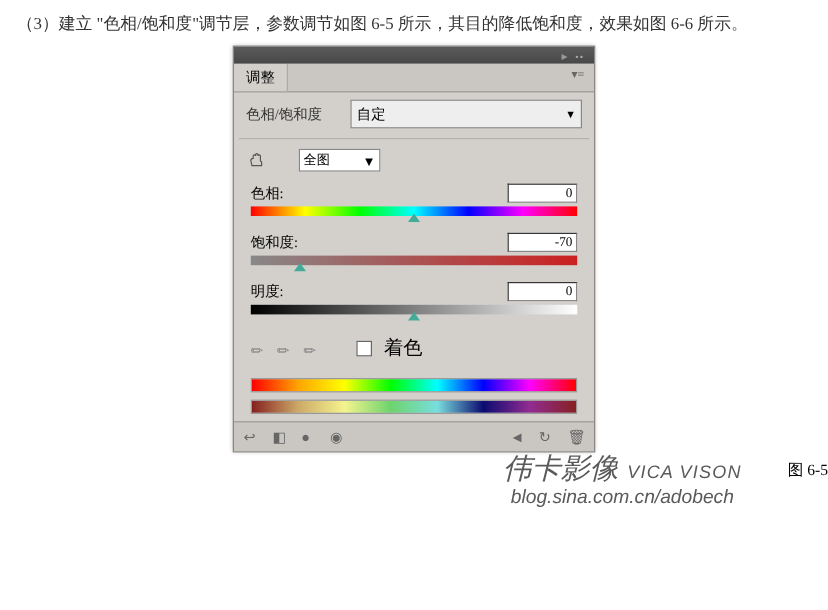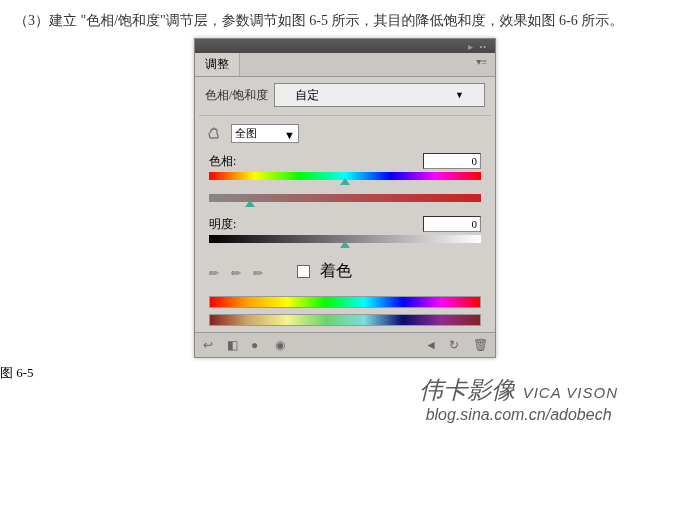--- a/index.html
+++ b/index.html
@@ -4,23 +4,23 @@
 <style>
 body{margin:0;padding:0;font-family:"SimSun",serif;font-size:14px;background:#fff;width:690px;height:508px;position:relative}
 .instruction{padding:10px 14px 6px;color:#333;line-height:1.6}
 .panel{width:300px;margin:0 auto;background:#d3d0cc;border:1px solid #8a8784;box-shadow:0 0 4px rgba(0,0,0,.3)}
 .panel-header{background:linear-gradient(#5b5b5b,#484848);height:14px;position:relative}
 .panel-header .dots{position:absolute;right:8px;top:4px;color:#aaa;font-size:8px;letter-spacing:1px}
 .panel-header .close{position:absolute;right:22px;top:2px;color:#999;font-size:10px}
 .tabs{background:#cac7c3;display:flex;border-bottom:1px solid #999}
 .tab{padding:3px 10px;font-size:12px;background:#d3d0cc;border-right:1px solid #aaa;font-family:Liberation Mono, monospace}
 .tab-menu{margin-left:auto;padding:3px 8px;font-size:10px;color:#666}
-.row{display:flex;align-items:center;padding:6px 10px;gap:6px}
+.row{display:flex;align-items:center;padding:6px 10px;gap:24px}
 .label{font-size:12px;color:#333;min-width:58px}
-.select{flex:1;background:#eee;border:1px solid #888;font-size:12px;padding:2px 20px;height:18px;display:flex;align-items:center;justify-content:space-between}
+.select{flex:1;background:#eee;border:1px solid #888;font-size:12px;padding:2px 4px;height:18px;display:flex;align-items:center;justify-content:space-between}
 .select .arrow{font-size:9px}
 .small-select{width:60px;background:#fff;border:1px solid #888;font-size:11px;padding:1px 3px;display:flex;align-items:flex-end;justify-content:space-between}
 .hand-icon{width:20px;height:18px;display:inline-block}
 .slider-section{padding:4px 14px 8px}
 .slider-row{display:flex;justify-content:space-between;align-items:flex-start;margin-bottom:2px}
 .slider-label{font-size:12px}
 .value-box{width:50px;background:#fff;border:1px inset #888;font-size:11px;text-align:right;padding:1px 3px}
 .hue-track{height:8px;background:linear-gradient(to right,red,yellow,lime,cyan,blue,magenta,red);position:relative;margin-bottom:2px}
 .sat-track{height:8px;background:linear-gradient(to right,#888,#cc2020);position:relative;margin-bottom:2px}
 .light-track{height:8px;background:linear-gradient(to right,#000,#fff);position:relative;margin-bottom:2px}
@@ -31,21 +31,21 @@
 .colorise-label{font-size:16px}
 .spectrum-bar{margin:6px 14px;height:10px;background:linear-gradient(to right,red,orange,yellow,lime,cyan,blue,magenta,red);border:1px solid #999}
 .spectrum-bar.desat{filter:saturate(40%)}
 .watermark{position:absolute;right:72px;bottom:84px;text-align:center;color:#5a5a5a;font-style:italic;pointer-events:none}
 .watermark .cn{font-family:"STKaiti","KaiTi",serif;font-size:24px;display:inline}
 .watermark .en{font-family:Arial;font-size:15px;letter-spacing:1px;display:inline;margin-left:4px}
 .watermark .sub{font-size:11px;font-family:"SimSun"}
 .watermark .url{font-size:16px;font-family:Arial}
 .bottom-bar{background:#cac7c3;border-top:1px solid #999;height:24px;display:flex;align-items:center;padding:0 8px;gap:10px}
 .bottom-icon{width:14px;height:14px;color:#666;font-size:12px}
-.caption{text-align:left;font-size:13px;margin-top:6px}
+.caption{text-align:right;font-size:13px;margin-top:6px}
 hr.sep{border:none;border-top:1px solid #b5b2ae;margin:2px 4px}
 </style>
 </head>
 <body>
 
 <div class="instruction">（3）建立 "色相/饱和度"调节层，参数调节如图 6-5 所示，其目的降低饱和度，效果如图 6-6 所示。</div>
 
 <div class="panel">
   <div class="panel-header">
     <span class="close">▸</span>
@@ -81,20 +81,24 @@
     <div class="slider-row">
       <span class="slider-label">色相:</span>
       <span class="value-box">0</span>
     </div>
     <div class="hue-track">
         <div class="thumb" style="left:50%"></div>
       </div>
   </div>
 
   <div class="slider-section">
+    <div class="slider-row">
+      <span class="slider-label">饱和度:</span>
+      <span class="value-box">-70</span>
+    </div>
     <div class="sat-track">
         <div class="thumb" style="left:15%"></div>
       </div>
   </div>
 
   <div class="slider-section">
     <div class="slider-row">
       <span class="slider-label">明度:</span>
       <span class="value-box">0</span>
     </div>

